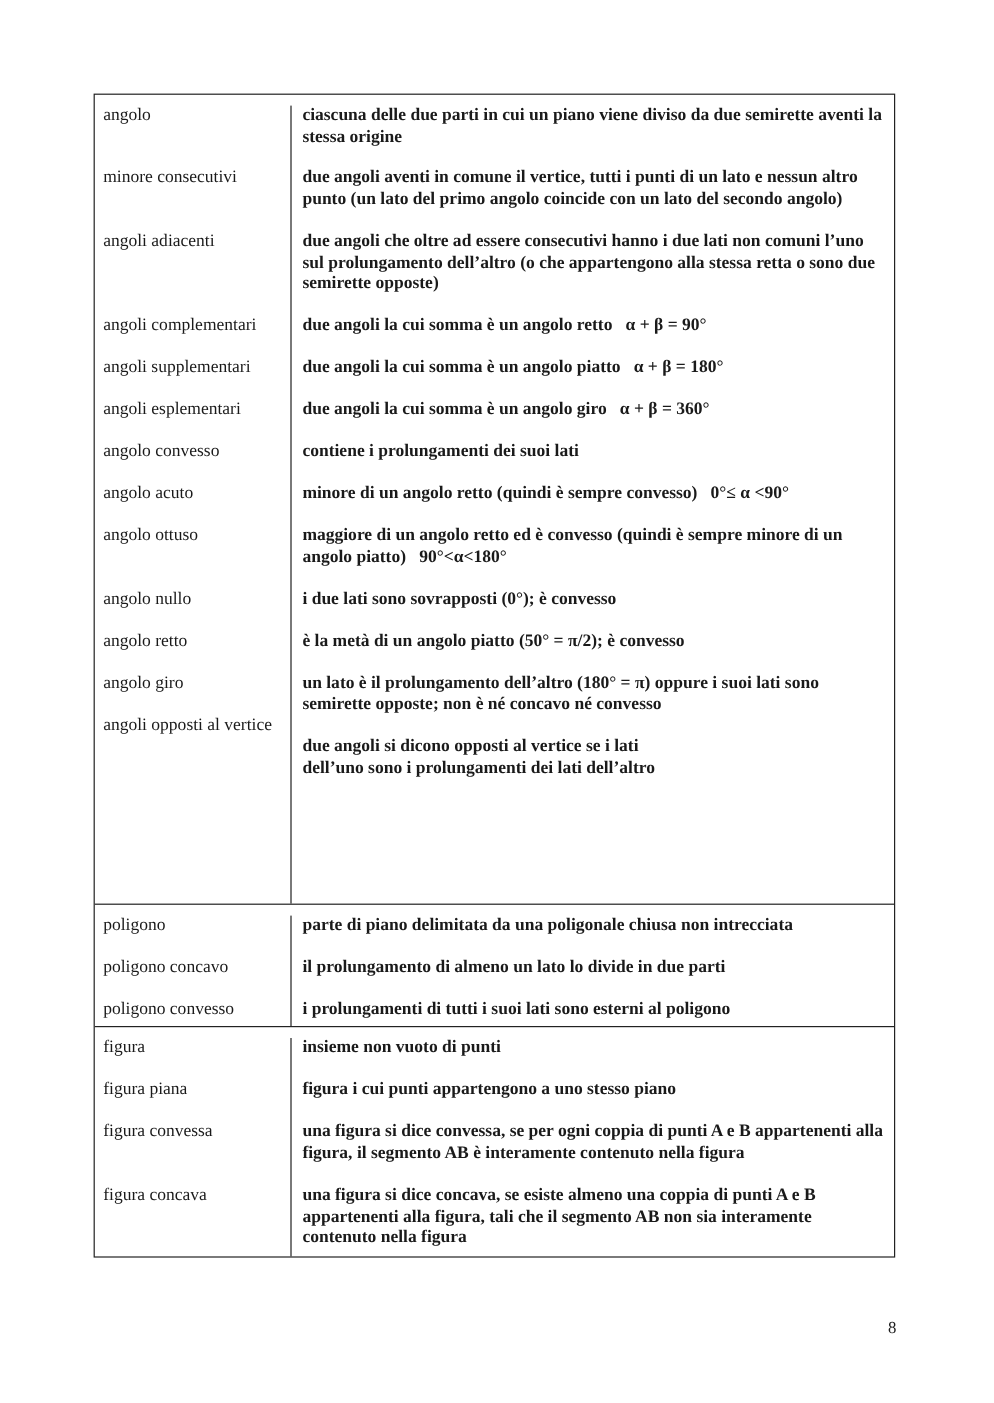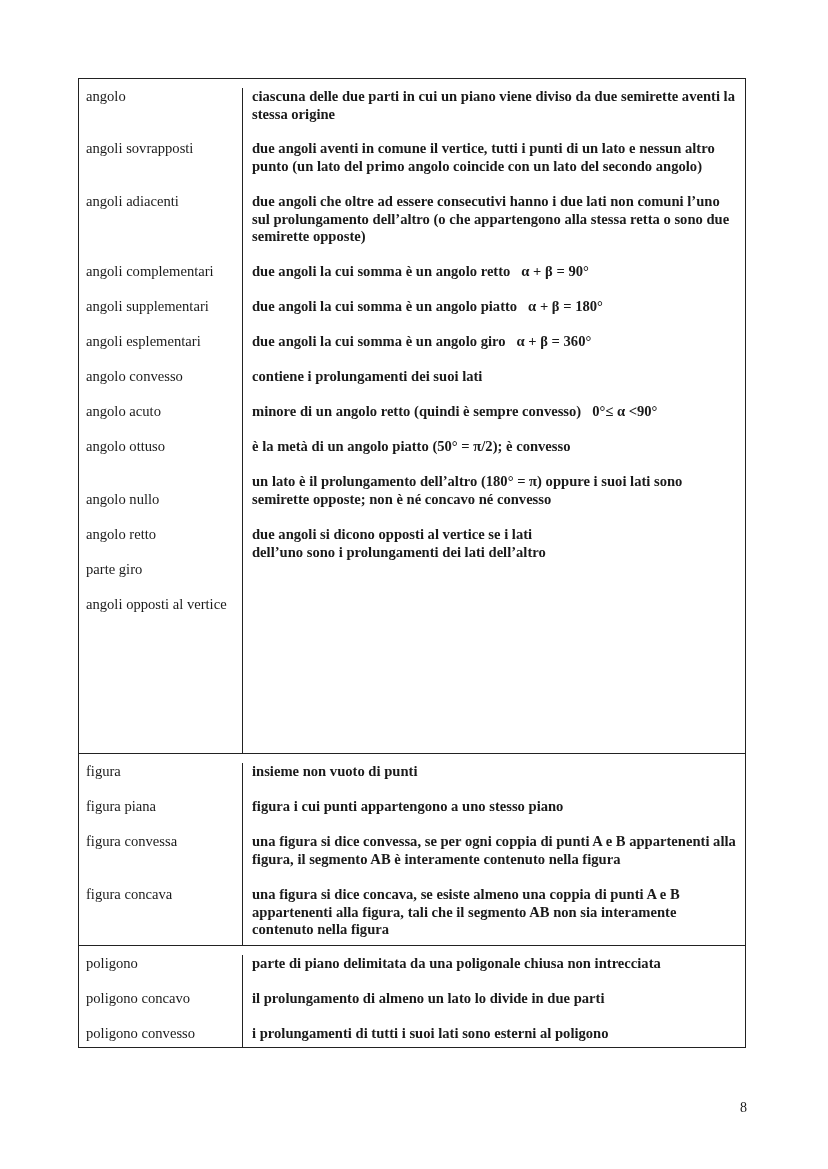--- a/index.html
+++ b/index.html
@@ -59,74 +59,76 @@
   }
 </style>
 </head>
 <body>
 
 <div class="page-table">
 
   <div class="section s1">
     <div class="col-term">
       <div class="row-term" style="height:52px">angolo</div>
-      <div class="row-term" style="height:53px">angoli sovrapposti</div>
+      <div class="row-term" style="height:53px">minore consecutivi</div>
       <div class="row-term" style="height:70px">angoli adiacenti</div>
       <div class="row-term" style="height:35px">angoli complementari</div>
       <div class="row-term" style="height:35px">angoli supplementari</div>
       <div class="row-term" style="height:35px">angoli esplementari</div>
       <div class="row-term" style="height:35px">angolo convesso</div>
       <div class="row-term" style="height:35px">angolo acuto</div>
       <div class="row-term" style="height:53px">angolo ottuso</div>
       <div class="row-term" style="height:35px">angolo nullo</div>
       <div class="row-term" style="height:35px">angolo retto</div>
-      <div class="row-term" style="height:35px">parte giro</div>
+      <div class="row-term" style="height:35px">angolo giro</div>
       <div class="row-term" style="height:53px">angoli opposti al vertice</div>
     </div>
     <div class="col-def">
       <div class="row-def" style="height:52px">ciascuna delle due parti in cui un piano viene diviso da due semirette aventi la stessa origine</div>
       <div class="row-def" style="height:53px">due angoli aventi in comune il vertice, tutti i punti di un lato e nessun altro punto (un lato del primo angolo coincide con un lato del secondo angolo)</div>
       <div class="row-def" style="height:70px">due angoli che oltre ad essere consecutivi hanno i due lati non comuni l’uno sul prolungamento dell’altro (o che appartengono alla stessa retta o sono due semirette opposte)</div>
       <div class="row-def" style="height:35px;white-space:pre">due angoli la cui somma è un angolo retto   α + β = 90°</div>
       <div class="row-def" style="height:35px;white-space:pre">due angoli la cui somma è un angolo piatto   α + β = 180°</div>
       <div class="row-def" style="height:35px;white-space:pre">due angoli la cui somma è un angolo giro   α + β = 360°</div>
       <div class="row-def" style="height:35px">contiene i prolungamenti dei suoi lati</div>
       <div class="row-def" style="height:35px;white-space:pre">minore di un angolo retto (quindi è sempre convesso)   0°≤ α &lt;90°</div>
+      <div class="row-def" style="height:53px;white-space:pre-wrap">maggiore di un angolo retto ed è convesso (quindi è sempre minore di un angolo piatto)   90°&lt;α&lt;180°</div>
+      <div class="row-def" style="height:35px">i due lati sono sovrapposti (0°); è convesso</div>
       <div class="row-def" style="height:35px">è la metà di un angolo piatto (50° = π/2); è convesso</div>
       <div class="row-def" style="height:53px">un lato è il prolungamento dell’altro (180° = π) oppure i suoi lati sono semirette opposte; non è né concavo né convesso</div>
       <div class="row-def" style="height:53px">
         <div>due angoli si dicono opposti al vertice se i lati</div>
         <div>dell’uno sono i prolungamenti dei lati dell’altro</div>
       </div>
+    </div>
+  </div>
+
+  <div class="section s3">
+    <div class="col-term">
+      <div class="row-term" style="height:35px">poligono</div>
+      <div class="row-term" style="height:35px">poligono concavo</div>
+      <div class="row-term" style="height:25px">poligono convesso</div>
+    </div>
+    <div class="col-def">
+      <div class="row-def" style="height:35px">parte di piano delimitata da una poligonale chiusa non intrecciata</div>
+      <div class="row-def" style="height:35px">il prolungamento di almeno un lato lo divide in due parti</div>
+      <div class="row-def" style="height:25px">i prolungamenti di tutti i suoi lati sono esterni al poligono</div>
     </div>
   </div>
 
   <div class="section s2">
     <div class="col-term">
       <div class="row-term" style="height:35px">figura</div>
       <div class="row-term" style="height:35px">figura piana</div>
       <div class="row-term" style="height:53px">figura convessa</div>
       <div class="row-term" style="height:60px">figura concava</div>
     </div>
     <div class="col-def">
       <div class="row-def" style="height:35px">insieme non vuoto di punti</div>
       <div class="row-def" style="height:35px">figura i cui punti appartengono a uno stesso piano</div>
       <div class="row-def" style="height:53px">una figura si dice convessa, se per ogni coppia di punti A e B appartenenti alla figura, il segmento AB è interamente contenuto nella figura</div>
       <div class="row-def" style="height:60px">una figura si dice concava, se esiste almeno una coppia di punti A e B appartenenti alla figura, tali che il segmento AB non sia interamente contenuto nella figura</div>
     </div>
   </div>
 
-  <div class="section s3">
-    <div class="col-term">
-      <div class="row-term" style="height:35px">poligono</div>
-      <div class="row-term" style="height:35px">poligono concavo</div>
-      <div class="row-term" style="height:25px">poligono convesso</div>
-    </div>
-    <div class="col-def">
-      <div class="row-def" style="height:35px">parte di piano delimitata da una poligonale chiusa non intrecciata</div>
-      <div class="row-def" style="height:35px">il prolungamento di almeno un lato lo divide in due parti</div>
-      <div class="row-def" style="height:25px">i prolungamenti di tutti i suoi lati sono esterni al poligono</div>
-    </div>
-  </div>
-
 </div>
 
 <div class="page-number">8</div>
 
 </body></html>

